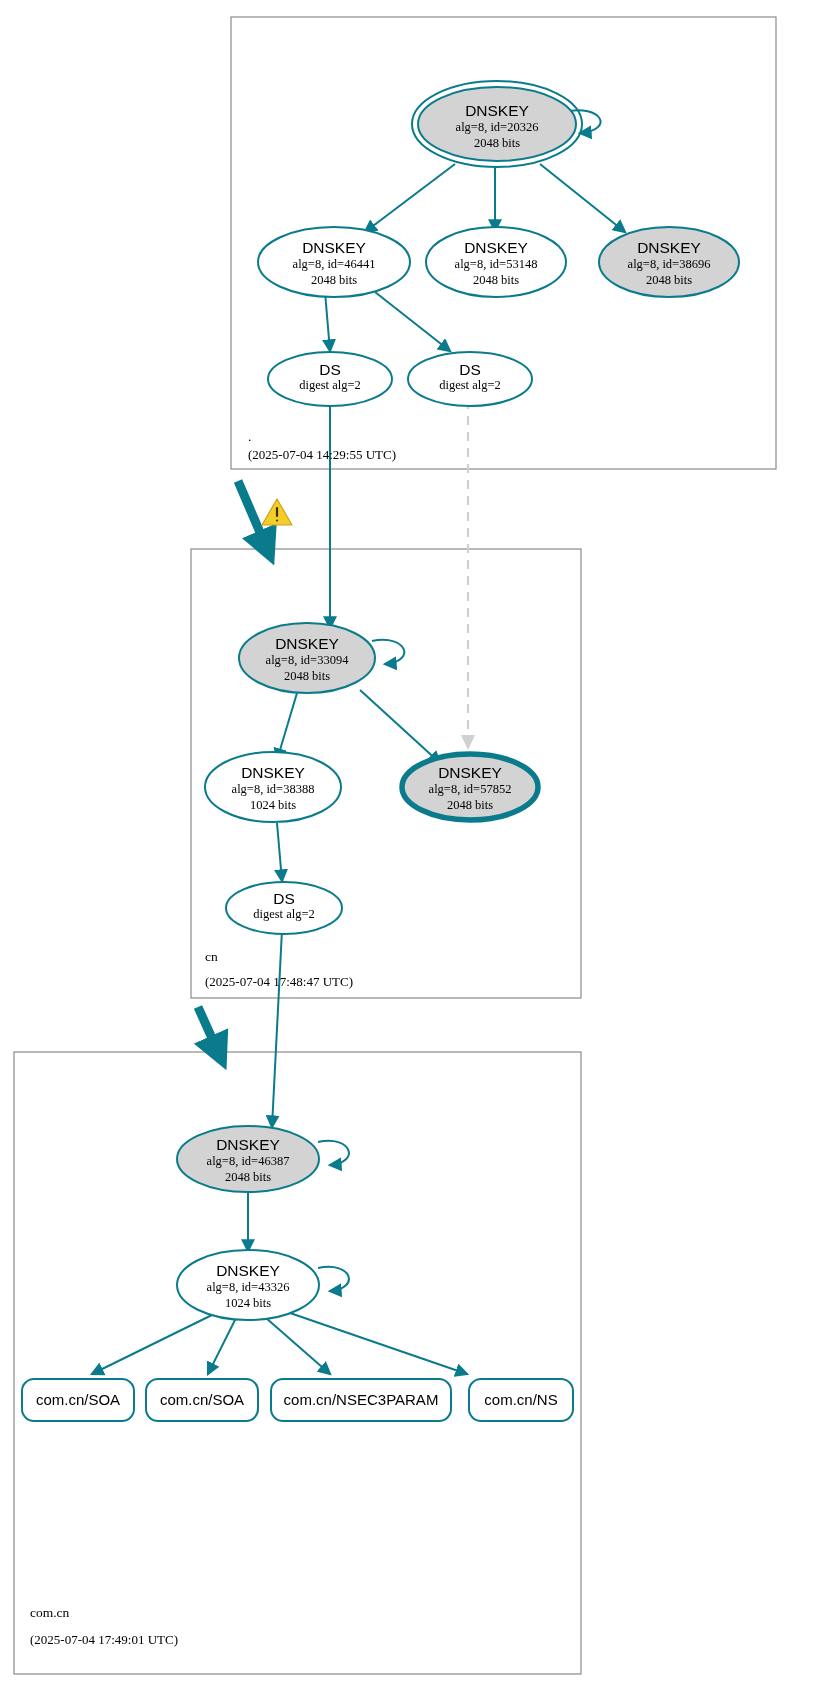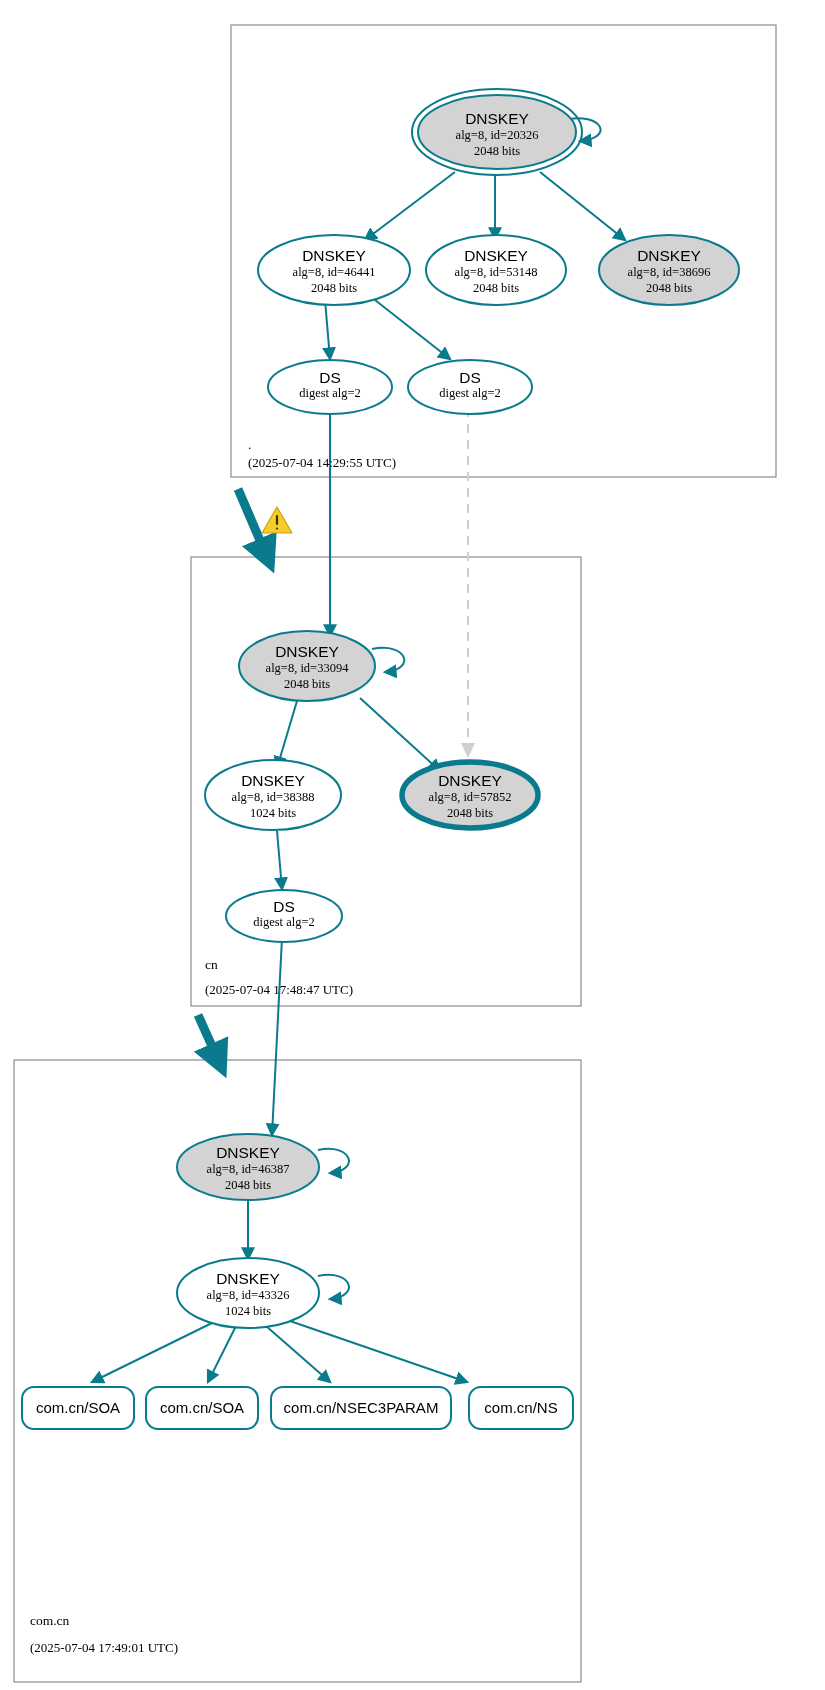--- a/index.html
+++ b/index.html
@@ -9,21 +9,21 @@
   }
   body {
     width: 825px;
     height: 1690px;
     position: relative;
     font-family: "Liberation Sans", sans-serif;
     overflow: hidden;
   }
   #stage {
     position: absolute;
-    left: 0; top: 8px;
+    left: 0; top: 0;
     width: 825px;
     height: 1270px;
   }
   svg#graph {
     position: absolute;
     left: 0; top: 0;
     width: 825px;
     height: 1690px;
   }
   .zone-box {

